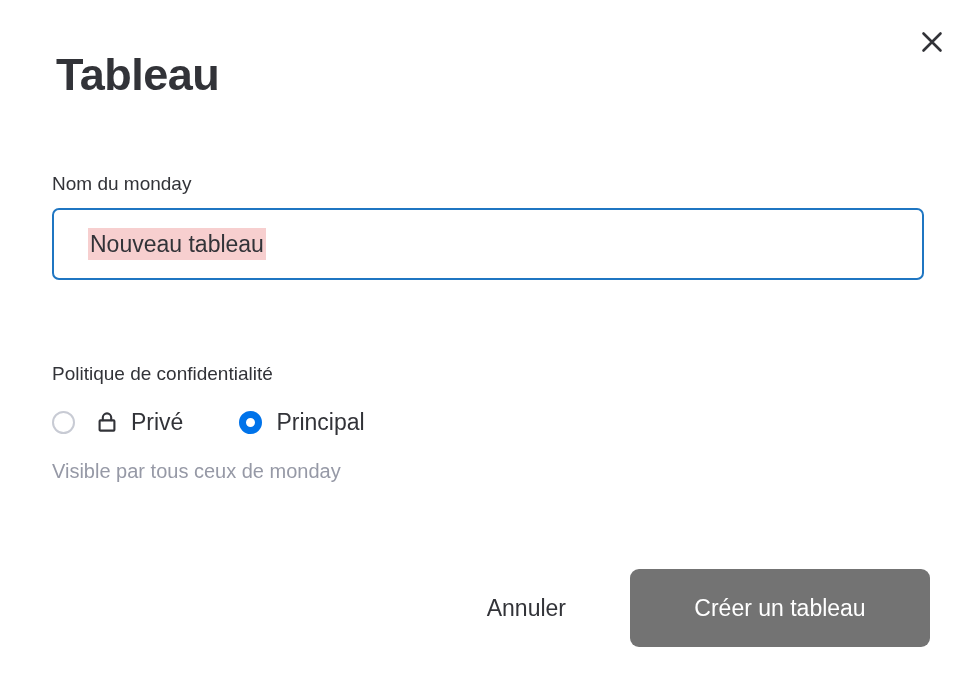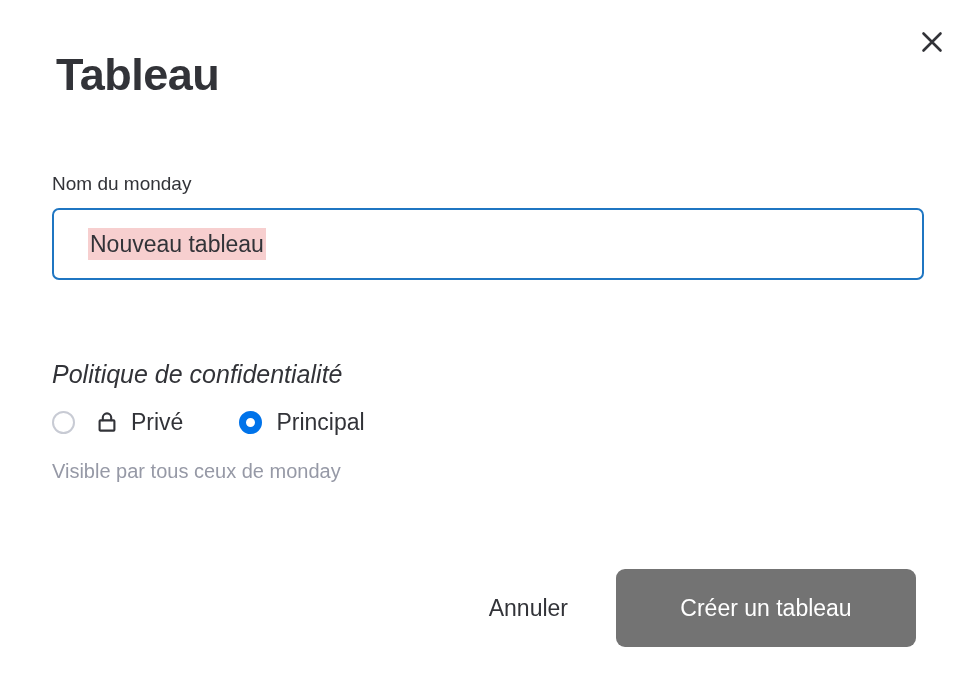--- a/index.html
+++ b/index.html
@@ -91,25 +91,24 @@
   }
 
   
   .privacy-block {
     position: absolute;
     left: 52px;
     top: 362px;
     width: 872px;
   }
   .privacy-label {
-    font-size: 25px;
+    font-size: 19px;
     line-height: 24px;
     color: #323338;
     margin-bottom: 22px;
-    font-style: italic;
   }
   .radio-row {
     display: flex;
     align-items: center;
     gap: 0;
   }
   .radio-option {
     display: flex;
     align-items: center;
     cursor: pointer;
@@ -156,25 +155,25 @@
   .privacy-hint {
     margin-top: 22px;
     font-size: 20px;
     line-height: 26px;
     color: #9699a6;
   }
 
   
   .footer {
     position: absolute;
-    right: 58px;
+    right: 44px;
     bottom: 49px;
     display: flex;
     align-items: center;
-    gap: 0;
+    gap: 16px;
   }
   .cancel-btn {
     border: none;
     background: transparent;
     font-family: "Liberation Sans", sans-serif;
     font-size: 23px;
     line-height: 28px;
     color: #323338;
     cursor: pointer;
     padding: 12px 16px;

